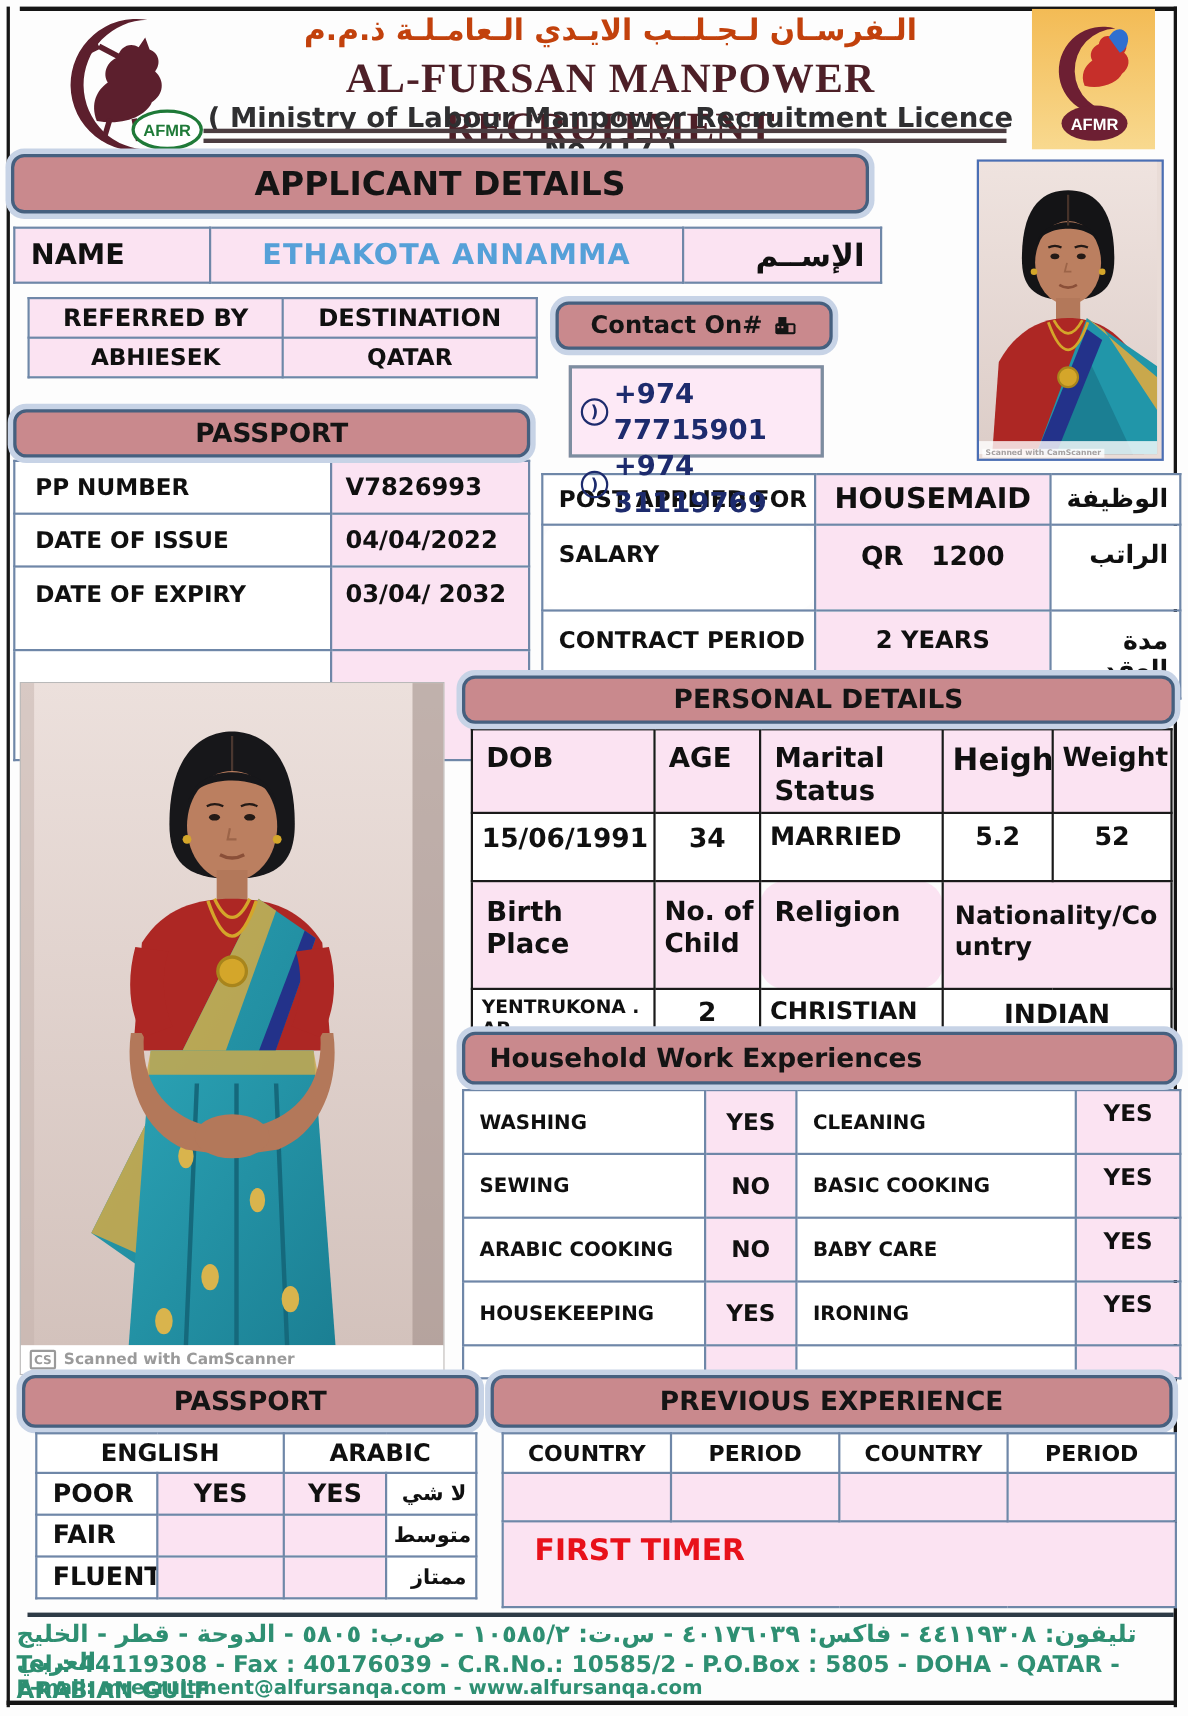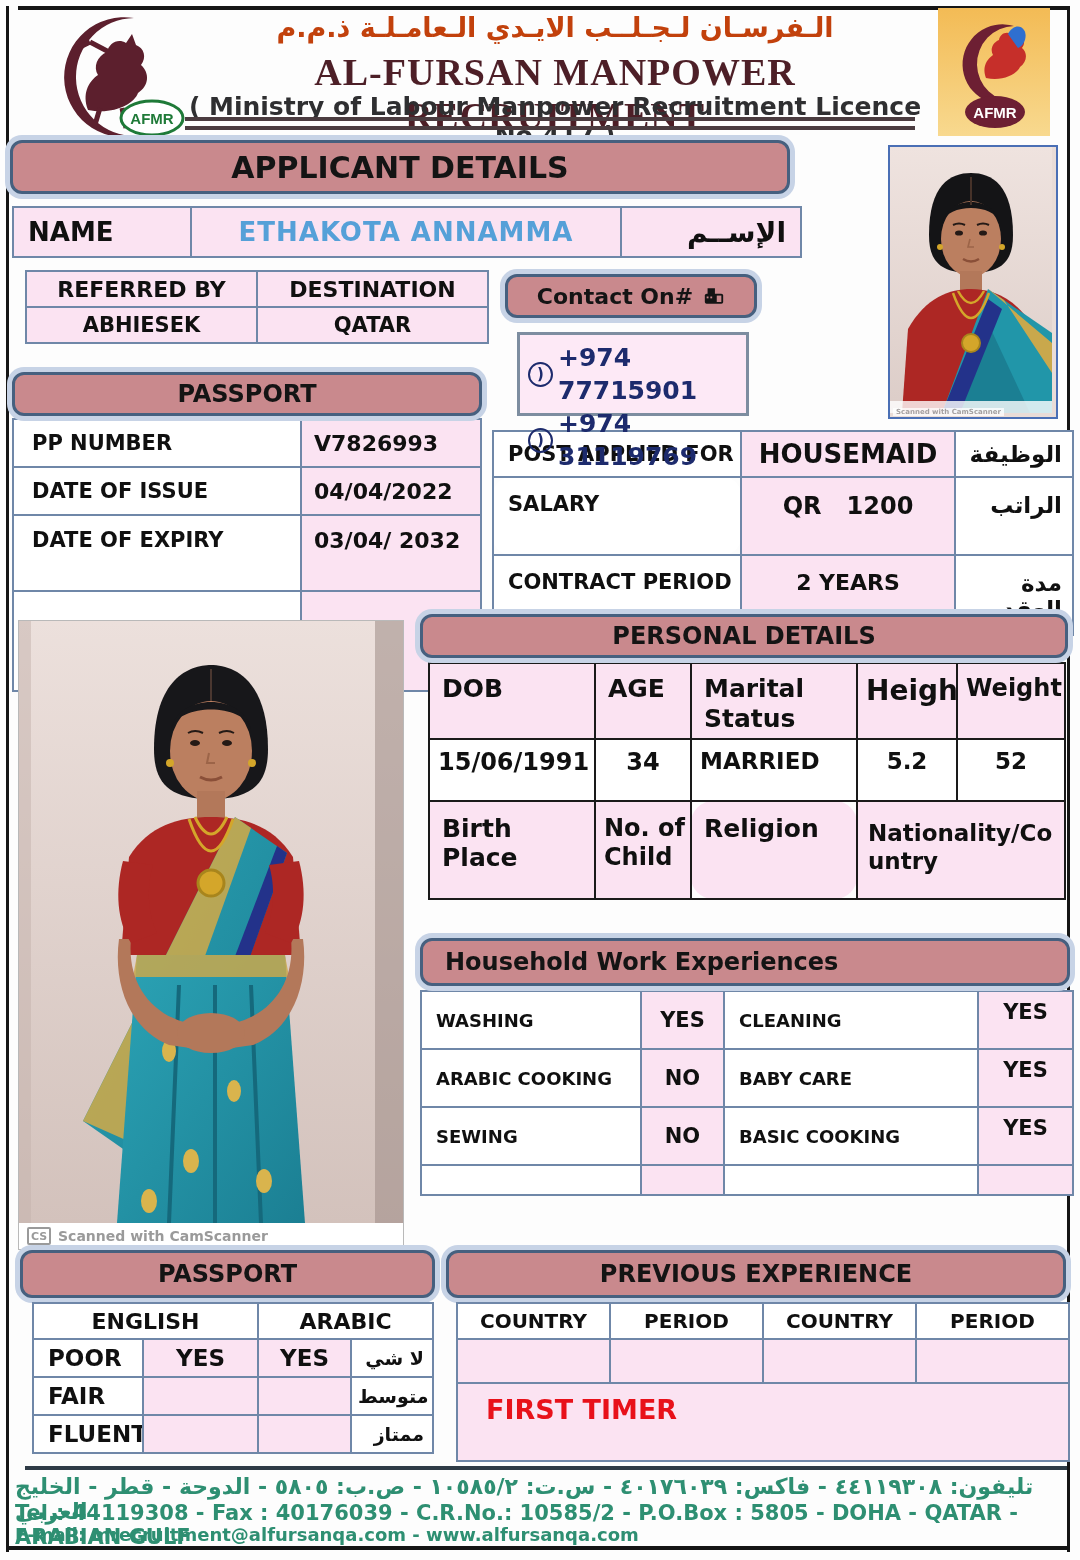--- a/index.html
+++ b/index.html
@@ -266,20 +266,26 @@
       <td class="white top" style="font-size:23px;padding:8px 0 0 8px;">MARRIED</td>
       <td class="white c top" style="font-size:23px;padding-top:8px;">5.2</td>
       <td class="white c top" style="font-size:23px;padding-top:8px;">52</td>
     </tr>
     <tr style="height:98px;">
       <td class="pink top" style="font-size:25px;padding:12px 0 0 12px;">Birth Place</td>
       <td class="pink top" style="font-size:24px;padding:12px 0 0 8px;line-height:1.2;">No. of Child</td>
       <td class="pink top" style="font-size:25px;padding:12px 0 0 12px;border-radius:22px;">Religion</td>
       <td class="pink top" colspan="2" style="font-size:23px;padding:18px 8px 0 10px;line-height:1.2;overflow-wrap:anywhere;">Nationality/Country</td>
     </tr>
+    <tr style="height:64px;">
+      <td class="white top" style="font-size:17px;padding:6px 0 0 8px;line-height:1.2;">YENTRUKONA . AP</td>
+      <td class="white c top" style="font-size:24px;padding-top:6px;">2</td>
+      <td class="white bot" style="font-size:22px;padding:0 0 30px 8px;">CHRISTIAN</td>
+      <td class="white c top" colspan="2" style="font-size:24px;padding-top:8px;">INDIAN</td>
+    </tr>
   </tbody>
     </table>
 
   <div class="bar" style="left:420px;top:938px;width:650px;height:48px;font-size:24px;justify-content:flex-start;padding-left:22px;">
     <span>Household Work Experiences</span>
   </div>
   <table class="doc" style="left:420px;top:990px;width:652px;">
     <colgroup>
         <col style="width:220px">
         <col style="width:83px">
@@ -287,29 +293,35 @@
         <col style="width:95px">
       </colgroup>
     <tbody>
         <tr style="height:58px;">
       <td class="white" style="font-size:18px;padding-left:14px;">WASHING</td>
       <td class="pink c" style="font-size:21px;">YES</td>
       <td class="white" style="font-size:18px;padding-left:14px;">CLEANING</td>
       <td class="pink c top" style="font-size:21px;padding-top:8px;">YES</td>
     </tr>
     <tr style="height:58px;">
+      <td class="white" style="font-size:18px;padding-left:14px;">SEWING</td>
+      <td class="pink c" style="font-size:21px;">NO</td>
+      <td class="white" style="font-size:18px;padding-left:14px;">BASIC COOKING</td>
+      <td class="pink c top" style="font-size:21px;padding-top:8px;">YES</td>
+    </tr>
+    <tr style="height:58px;">
       <td class="white" style="font-size:18px;padding-left:14px;">ARABIC COOKING</td>
       <td class="pink c" style="font-size:21px;">NO</td>
       <td class="white" style="font-size:18px;padding-left:14px;">BABY CARE</td>
       <td class="pink c top" style="font-size:21px;padding-top:8px;">YES</td>
     </tr>
     <tr style="height:58px;">
-      <td class="white" style="font-size:18px;padding-left:14px;">SEWING</td>
-      <td class="pink c" style="font-size:21px;">NO</td>
-      <td class="white" style="font-size:18px;padding-left:14px;">BASIC COOKING</td>
+      <td class="white" style="font-size:18px;padding-left:14px;">HOUSEKEEPING</td>
+      <td class="pink c" style="font-size:21px;">YES</td>
+      <td class="white" style="font-size:18px;padding-left:14px;">IRONING</td>
       <td class="pink c top" style="font-size:21px;padding-top:8px;">YES</td>
     </tr>
     <tr style="height:30px;">
       <td class="white"></td>
       <td class="pink"></td>
       <td class="white"></td>
       <td class="pink"></td>
     </tr>
   </tbody>
     </table>

